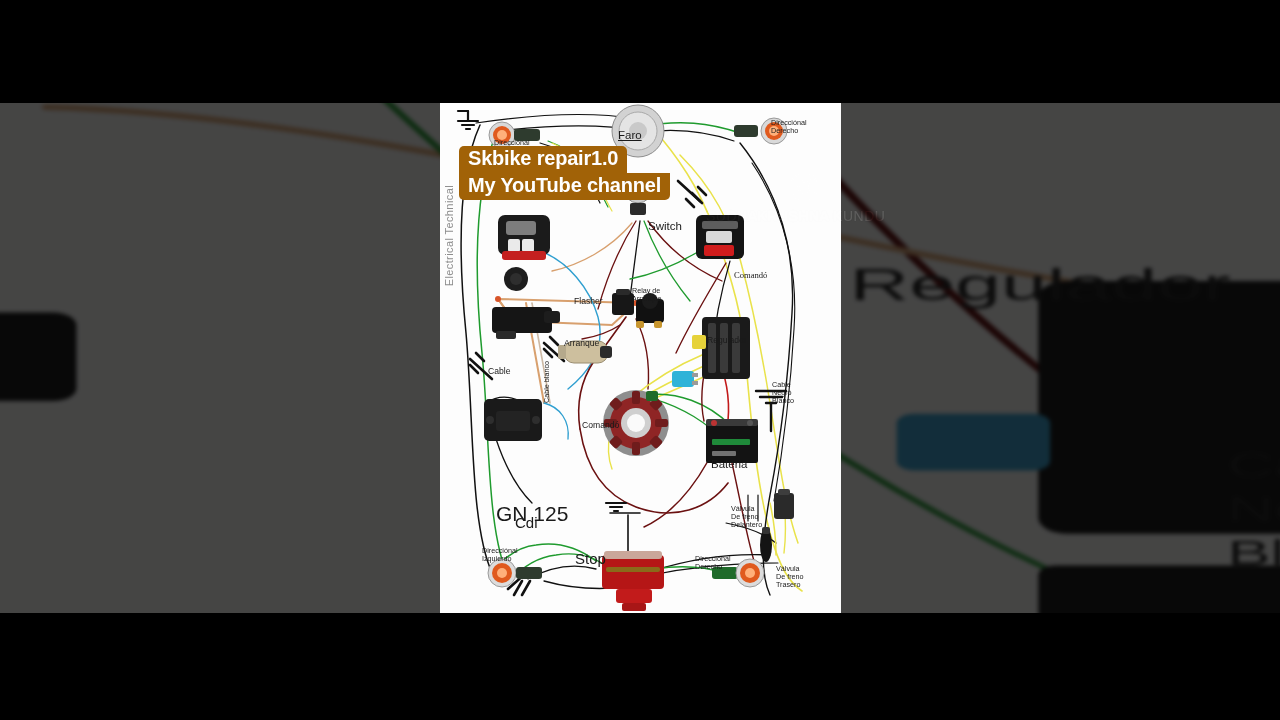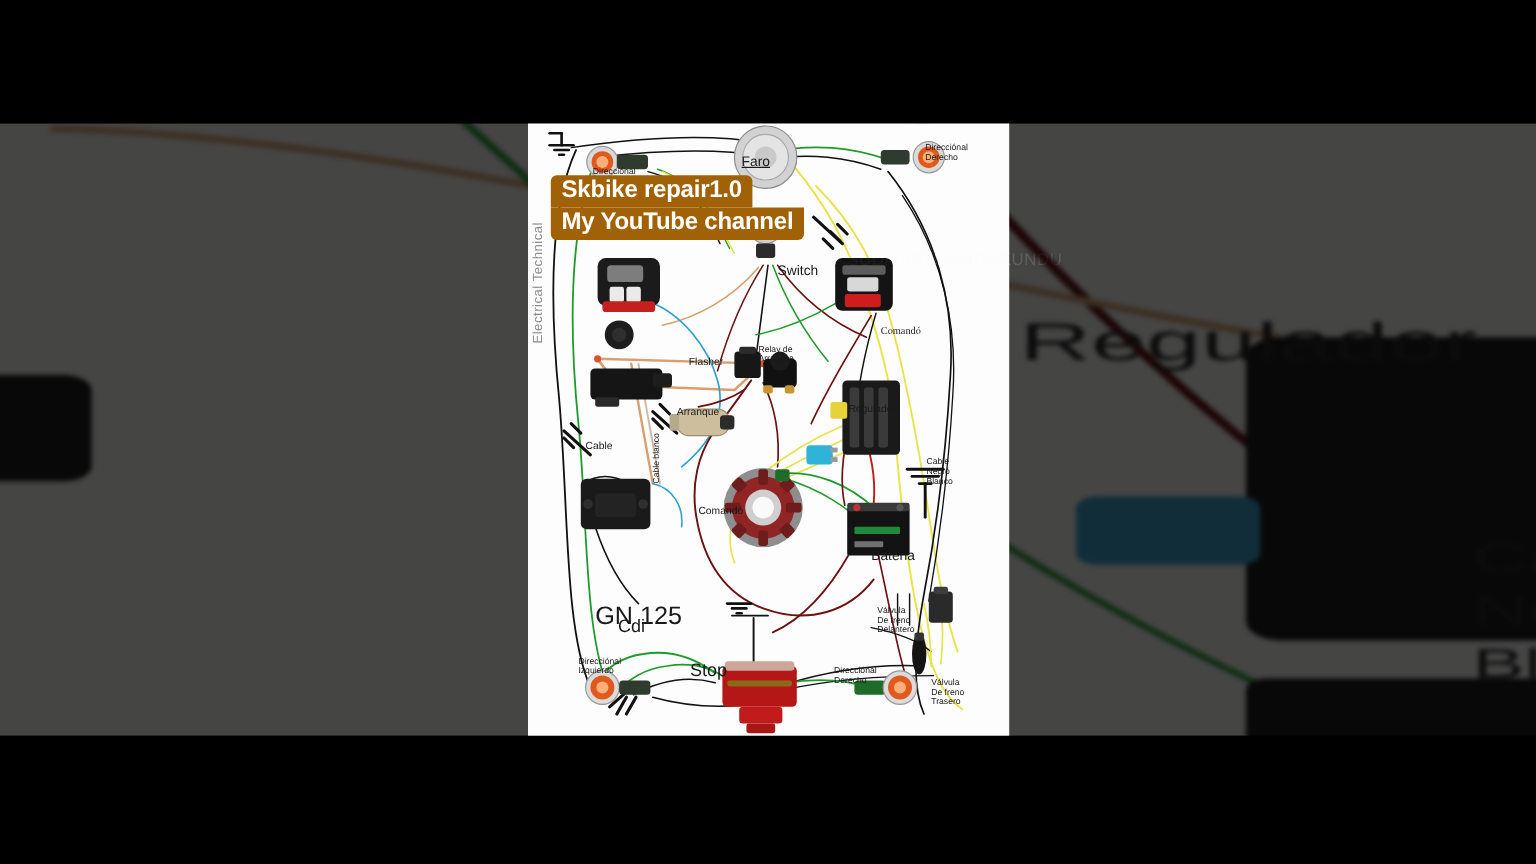--- a/index.html
+++ b/index.html
@@ -403,21 +403,21 @@
         <div class="lbl sm" style="left: 192px; top: 184px;">Relay de
 Arranque</div>
         <div class="lbl md" style="left: 124px; top: 236px;">Arranque</div>
         <div class="lbl md" style="left: 48px; top: 264px;">Cable</div>
         <div class="lbl sm vert" style="left: 103px; top: 258px;">Cable blanco</div>
         <div class="lbl md" style="left: 267px; top: 233px;">Regulador</div>
         <div class="lbl sm" style="left: 332px; top: 278px;">Cable
 Negró
 Blanco</div>
         <div class="lbl md" style="left: 142px; top: 318px;">Comandó</div>
-        <div class="lbl lg" style="left: 286px; top: 355px; text-align: center;">Bateria</div>
+        <div class="lbl lg" style="left: 271px; top: 355px; text-align: center;">Bateria</div>
         <div class="lbl xl" style="left: 75px; top: 373px; margin-top: 39px;">Cdi</div>
         <div class="lbl xxl" style="left: 56px; top: 387px; margin-top: 12px;">GN 125</div>
         <div class="lbl sm" style="left: 291px; top: 402px;">Válvula
 De freno
 Delantero</div>
         <div class="lbl xl" style="left: 135px; top: 448px;">Stop</div>
         <div class="lbl sm" style="left: 42px; top: 444px;">Direcciónal
 Izquierdo</div>
         <div class="lbl sm" style="left: 255px; top: 452px;">Direcciónal
 Derecho</div>

